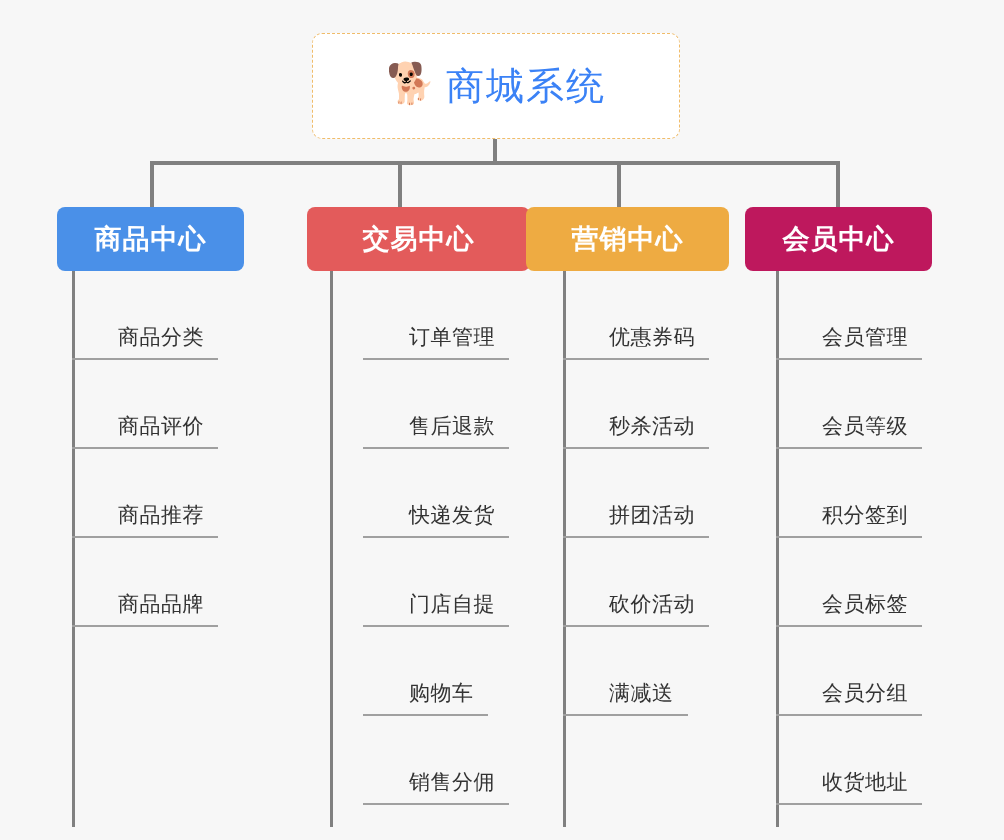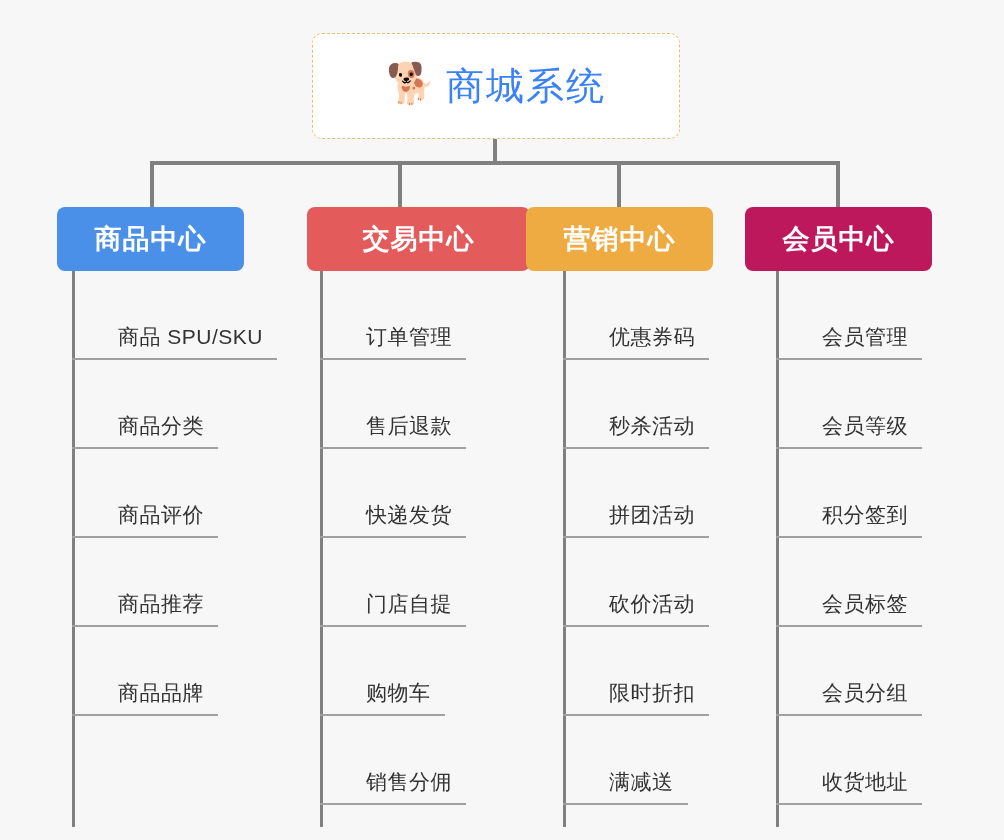--- a/index.html
+++ b/index.html
@@ -142,40 +142,37 @@
   <div class="conn conn-drop" style="left: 398px; background: rgb(128, 128, 128);"></div>
   <div class="conn conn-drop" style="left: 617px; background: rgb(128, 128, 128);"></div>
   <div class="conn conn-drop" style="left: 836px; background: rgb(128, 128, 128);"></div>
 
   <div class="cat" style="left: 57px; width: 187px; background: rgb(74, 144, 232);">
     <span class="cat-label">商品中心</span>
   </div>
   <div class="leaf-col" style="left:72px;">
     <div class="leaf-rail" style="height: 556px; background: rgb(128, 128, 128);"></div>
     <div class="leaf">
-        <span class="leaf-inner"><span class="leaf-label">商品 SPU/SKU</span></span>
-      </div>
-    <div class="leaf">
         <span class="leaf-inner"><span class="leaf-label">商品分类</span></span>
       </div>
     <div class="leaf">
         <span class="leaf-inner"><span class="leaf-label">商品评价</span></span>
       </div>
     <div class="leaf">
         <span class="leaf-inner"><span class="leaf-label">商品推荐</span></span>
       </div>
     <div class="leaf">
         <span class="leaf-inner"><span class="leaf-label">商品品牌</span></span>
       </div>
   </div>
 
   <div class="cat" style="left: 307px; width: 223px; background: rgb(227, 91, 91);">
     <span class="cat-label">交易中心</span>
   </div>
-  <div class="leaf-col" style="left:320px;">
+  <div class="leaf-col" style="left:330px;padding-left:33px;">
     <div class="leaf-rail" style="height: 556px; background: rgb(128, 128, 128);"></div>
     <div class="leaf">
         <span class="leaf-inner"><span class="leaf-label">订单管理</span></span>
       </div>
     <div class="leaf">
         <span class="leaf-inner"><span class="leaf-label">售后退款</span></span>
       </div>
     <div class="leaf">
         <span class="leaf-inner"><span class="leaf-label">快递发货</span></span>
       </div>
@@ -183,39 +180,36 @@
         <span class="leaf-inner"><span class="leaf-label">门店自提</span></span>
       </div>
     <div class="leaf">
         <span class="leaf-inner"><span class="leaf-label">购物车</span></span>
       </div>
     <div class="leaf">
         <span class="leaf-inner"><span class="leaf-label">销售分佣</span></span>
       </div>
   </div>
 
-  <div class="cat" style="left: 526px; width: 187px; background: rgb(238, 171, 66);">
+  <div class="cat" style="left: 526px; width: 203px; background: rgb(238, 171, 66);">
     <span class="cat-label">营销中心</span>
   </div>
   <div class="leaf-col" style="left:563px;">
     <div class="leaf-rail" style="height: 556px; background: rgb(128, 128, 128);"></div>
     <div class="leaf">
         <span class="leaf-inner"><span class="leaf-label">优惠券码</span></span>
       </div>
     <div class="leaf">
         <span class="leaf-inner"><span class="leaf-label">秒杀活动</span></span>
       </div>
     <div class="leaf">
         <span class="leaf-inner"><span class="leaf-label">拼团活动</span></span>
       </div>
     <div class="leaf">
         <span class="leaf-inner"><span class="leaf-label">砍价活动</span></span>
-      </div>
-    <div class="leaf">
-        <span class="leaf-inner"><span class="leaf-label">限时折扣</span></span>
       </div>
     <div class="leaf">
         <span class="leaf-inner"><span class="leaf-label">满减送</span></span>
       </div>
   </div>
 
   <div class="cat" style="left: 745px; width: 187px; background: #be185d;">
     <span class="cat-label">会员中心</span>
   </div>
   <div class="leaf-col" style="left:760px;margin-left:16px;">

